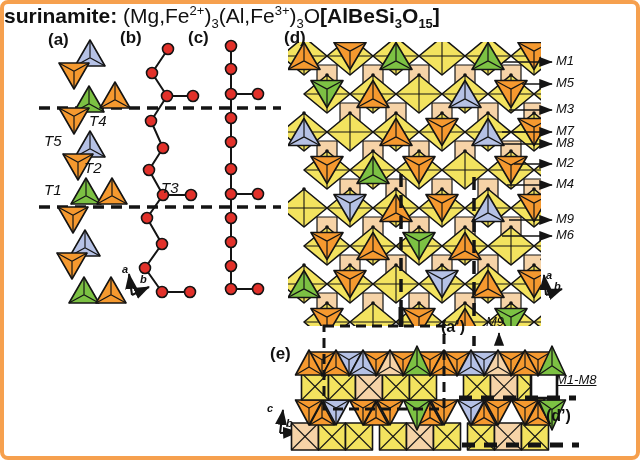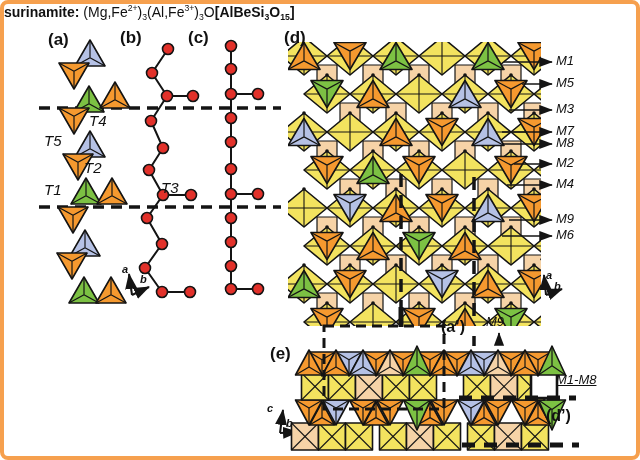--- a/index.html
+++ b/index.html
@@ -5,21 +5,21 @@
   html,body{margin:0;padding:0;background:#fff;}
   #frame{position:relative;width:640px;height:460px;box-sizing:border-box;
          border:4px solid #F6A04E;border-radius:8px;background:#fff;overflow:hidden;
          font-family:"Liberation Sans", sans-serif;color:#111;}
   .lbl{position:absolute;white-space:nowrap;line-height:1;}
   .panel{font-weight:bold;font-size:17px;}
   .site{font-style:italic;font-size:15px;}
   .msite{font-style:italic;font-size:13px;}
   .axis{font-style:italic;font-weight:bold;font-size:11px;}
   .formula{font-style:italic;font-size:15px;text-align:center;}
-  #title{font-size:14px;text-align:right;}
+  #title{font-size:21px;text-align:right;}
   sup,sub{font-size:0.62em;}
   svg{position:absolute;left:0;top:0;}
 </style>
 </head>
 <body>
 
 <div id="frame">
   <svg id="diagram" width="640" height="460" viewBox="0 0 640 460">
       <defs>
         <marker id="ah" markerWidth="9" markerHeight="8" refX="7.5" refY="3" orient="auto">

